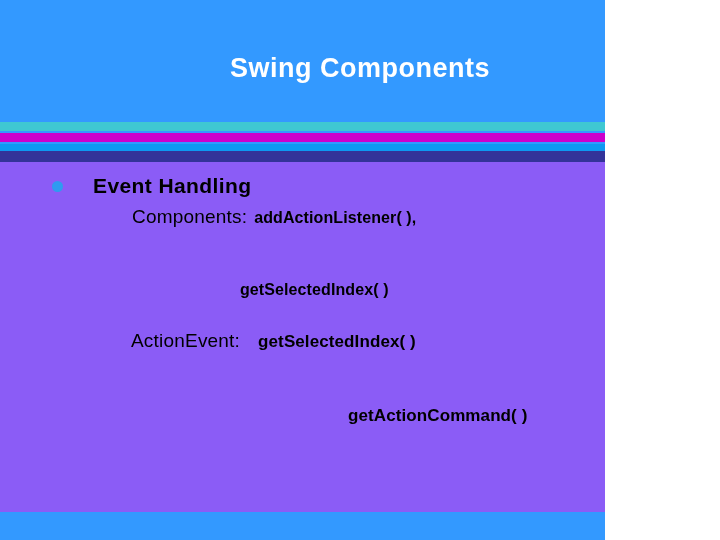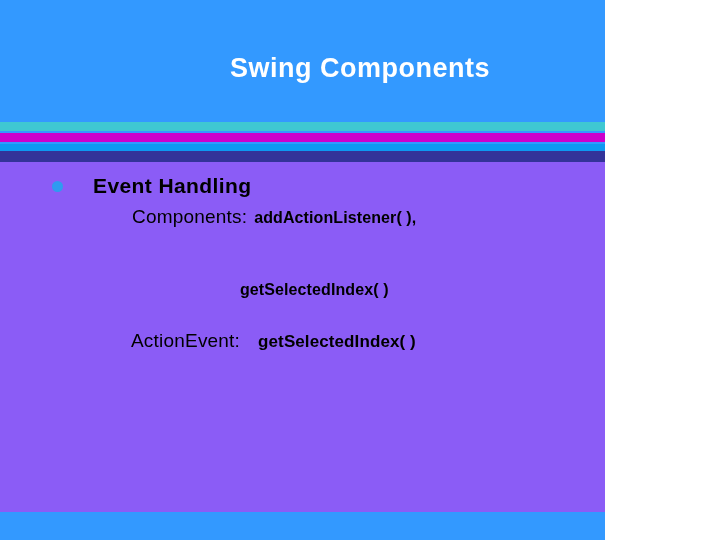--- a/index.html
+++ b/index.html
@@ -162,18 +162,21 @@
 
     <div class="code-line line-getindex">
       <span class="api-bold">getSelectedIndex( )</span>
     </div>
 
     <div class="code-line line-textfield">
       <span class="api-plain">ActionEvent:</span><span class="gap-md"></span><span class="api-bold-lg">getSelectedIndex( )</span>
     </div>
 
 
+    <div class="code-line line-getcmd">
+      <span class="api-bold-lg">getActionCommand( )</span>
+    </div>
 
   </div>
 
   <div class="footer-band"></div>
 
 </div>
 
 </body></html>

